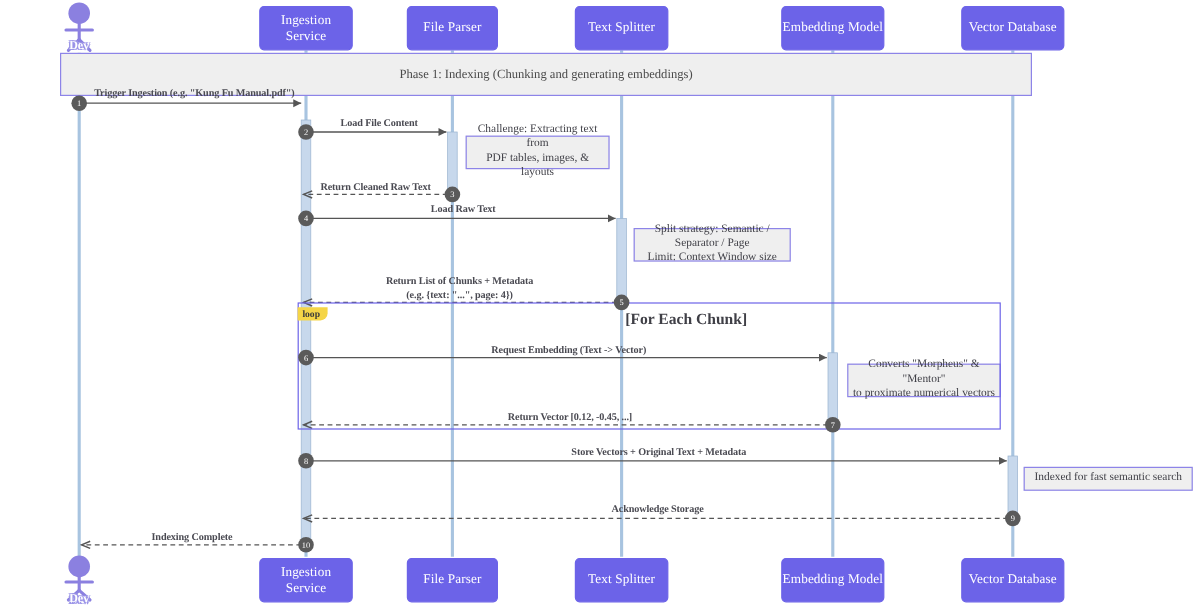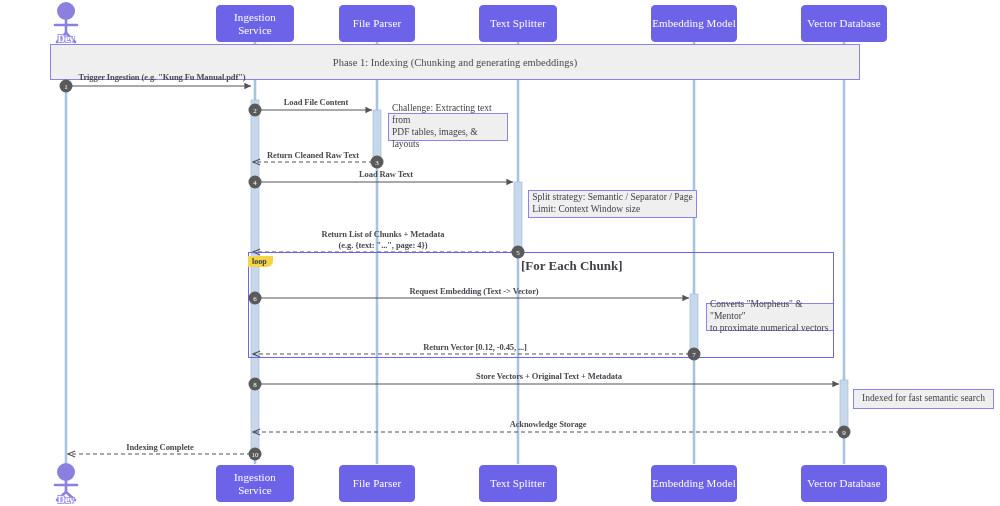--- a/index.html
+++ b/index.html
@@ -71,21 +71,21 @@
     position: absolute;
     box-sizing: border-box;
     background: #EFEFEF;
     border: 1px solid #8D84E8;
     color: #3f3f46;
     font-size: 9.5px;
     line-height: 1.25;
     display: flex;
     align-items: center;
     justify-content: center;
-    text-align: left;
+    text-align: center;
     padding: 2px 3px;
     white-space: pre-line;
   }
   
   .msg-label {
     position: absolute;
     color: #4a4a52;
     font-size: 8.5px;
     font-weight: bold;
     text-align: center;
@@ -230,21 +230,21 @@
   <div class="actor-label" style="left:48px; top:494px; width:36px;">Dev</div>
 
   <div class="phase-banner" style="left:50px; top:44px; width:810px; height:36px;">
     <span>Phase 1: Indexing (Chunking and generating embeddings)</span>
   </div>
 
   <div class="note" style="left:388px; top:113px; width:120px; height:28px;">
     <span>Challenge: Extracting text from
 PDF tables, images, &amp; layouts</span>
   </div>
-  <div class="note" style="left:528px; top:190px; width:169px; height:28px;">
+  <div class="note" style="left:528px; top:190px; width:131px; height:28px;">
     <span>Split strategy: Semantic / Separator / Page
 Limit: Context Window size</span>
   </div>
   <div class="note" style="left:706px; top:303px; width:128px; height:28px;">
     <span>Converts "Morpheus" &amp; "Mentor"
 to proximate numerical vectors</span>
   </div>
   <div class="note" style="left:853px; top:389px; width:141px; height:20px;">
     <span>Indexed for fast semantic search</span>
   </div>

